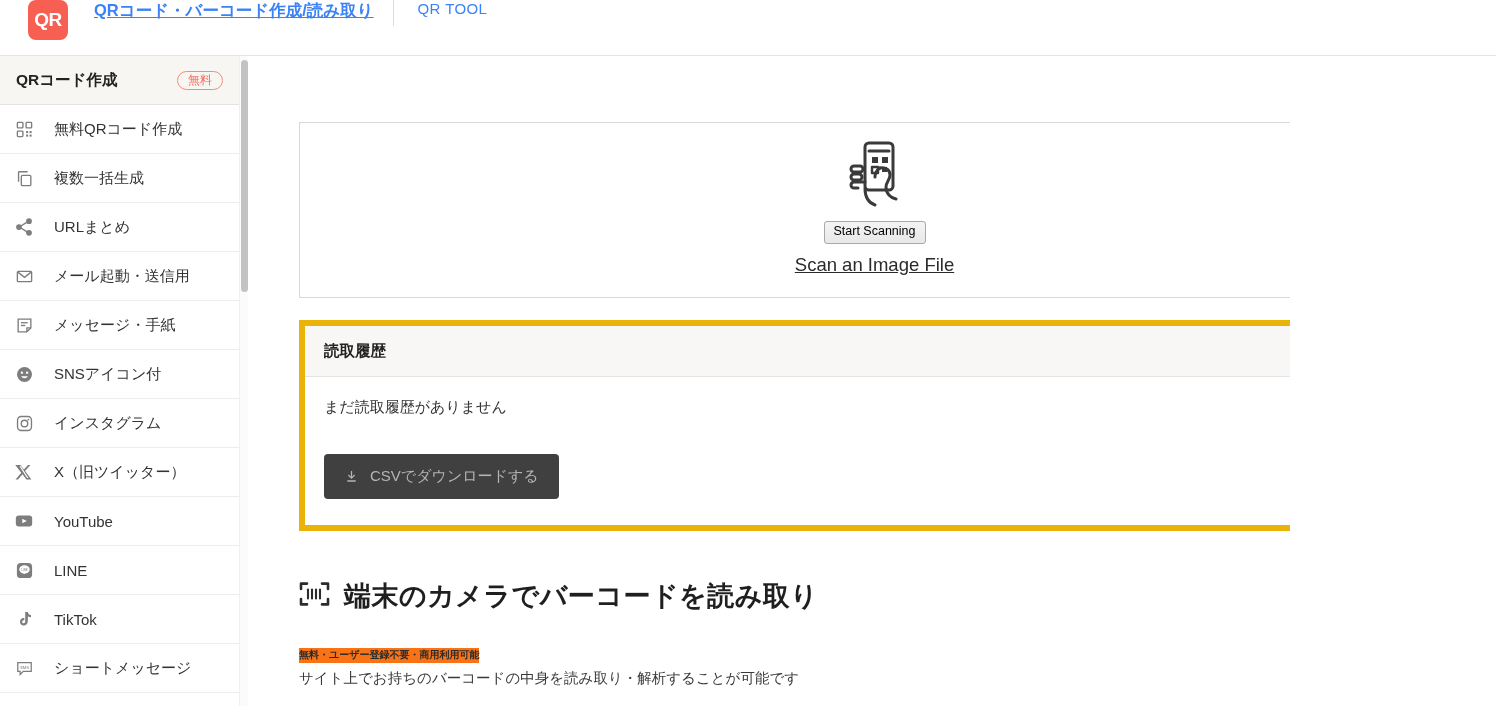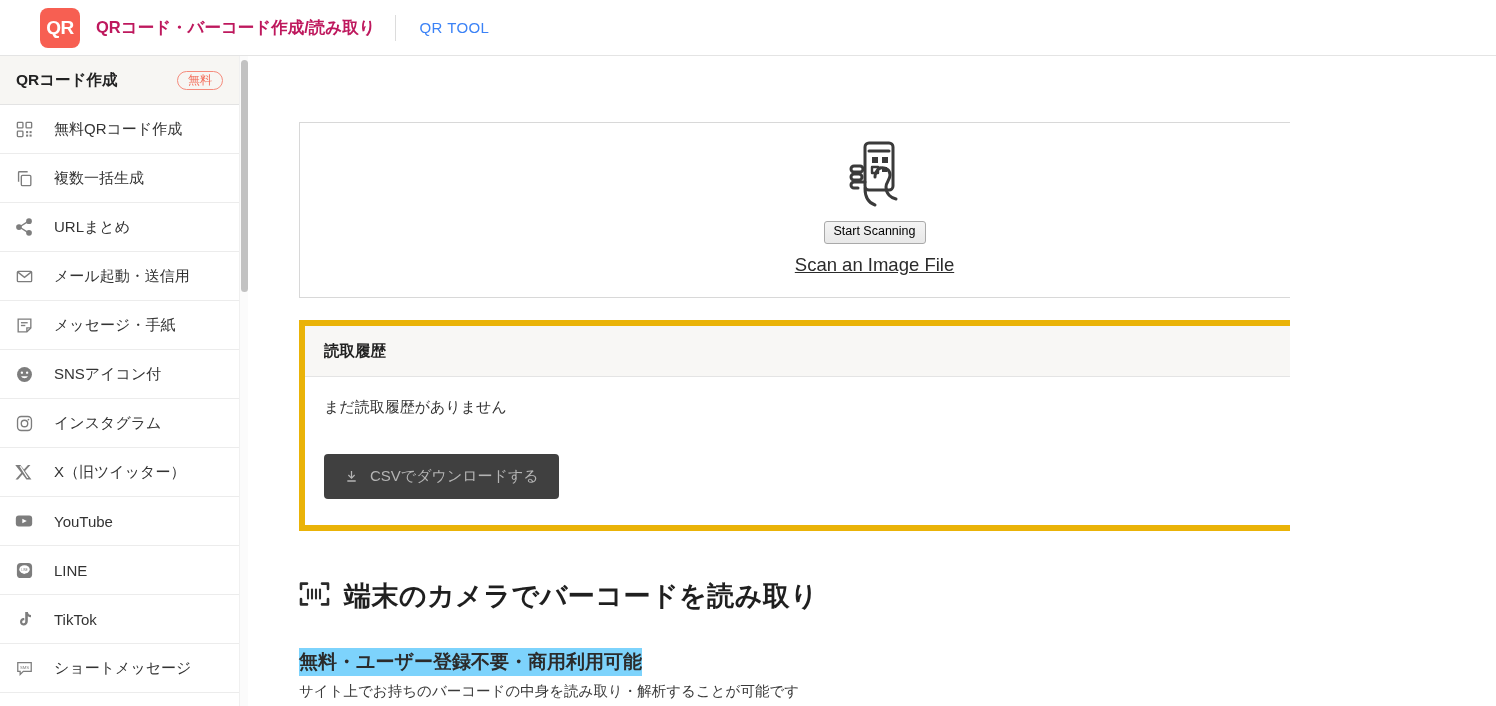--- a/index.html
+++ b/index.html
@@ -13,44 +13,44 @@
     color: #333333;
   }
 
   
   .header {
     height: 56px;
     width: 1496px;
     background: #ffffff;
     border-bottom: 1px solid #e4e4e4;
     display: flex;
-    align-items: center;
-    padding-left: 40px;
+    padding-left: 28px;
     position: relative;
     z-index: 20;
   }
   .logo-box {
     width: 40px; height: 40px;
     border-radius: 8px;
     background: #f75f52;
     color: #ffffff;
     font-size: 19px;
     font-weight: bold;
     letter-spacing: -0.5px;
     display: flex;
     align-items: center;
     justify-content: center;
     flex: none;
   }
   .site-title {
-    margin-left: 16px;
+    margin-left: 26px;
     font-size: 16.5px;
     font-weight: bold;
-    color: #be185d;
+    color: #3b82f6;
     white-space: nowrap;
+    text-decoration: underline;
   }
   .head-divider {
     width: 1px;
     height: 26px;
     background: #dcdcdc;
     margin-left: 19px;
   }
   .tool-name {
     margin-left: 24px;
     font-size: 15px;
@@ -245,24 +245,24 @@
   }
   .section-title {
     font-size: 27px;
     font-weight: bold;
     color: #1f1f1f;
     letter-spacing: 0.5px;
   }
   .tagline {
     margin-top: 34px;
     display: inline-block;
-    font-size: 19px;
+    font-size: 10px;
     font-weight: bold;
     color: #2b2b2b;
-    background: #7dd3fc;
+    background: #f97316;
     line-height: 1.45;
   }
   .section-desc {
     margin-top: 6px;
     font-size: 14.5px;
     color: #3a3a3a;
   }
 </style>
 </head>
 <body>

